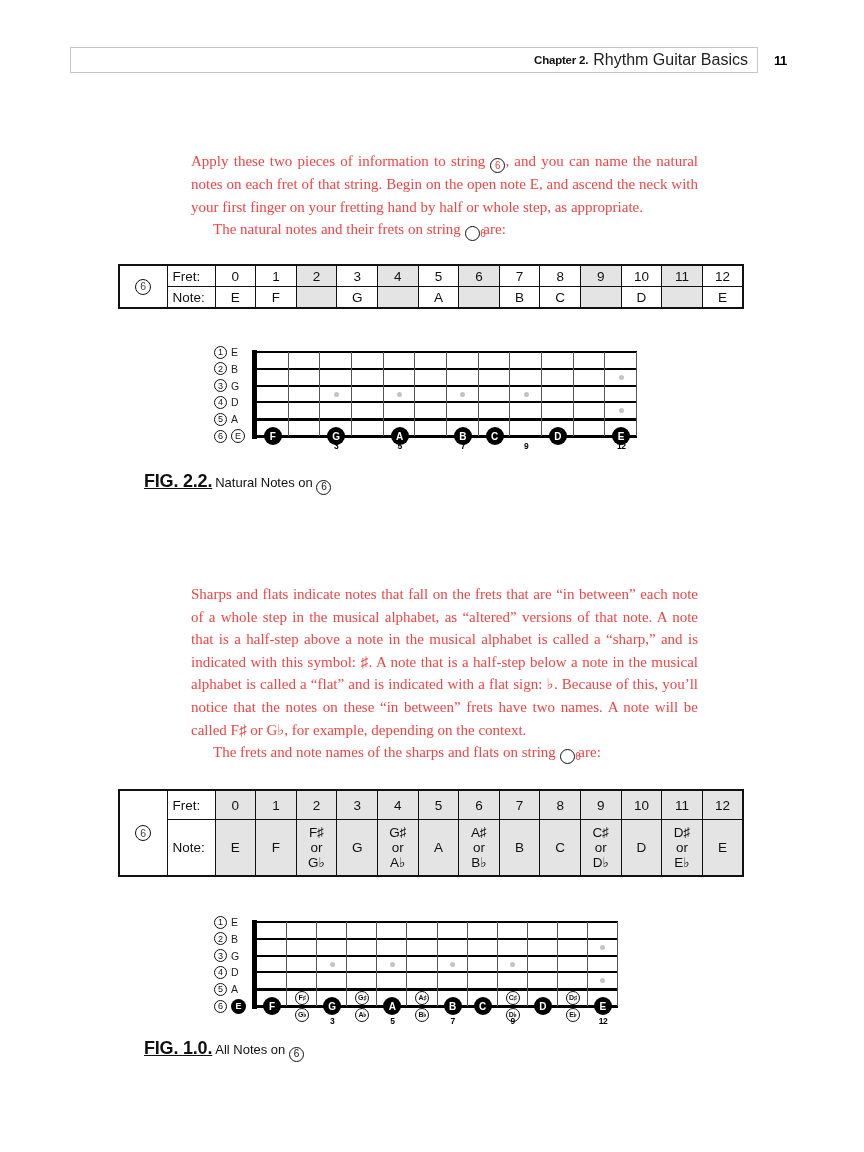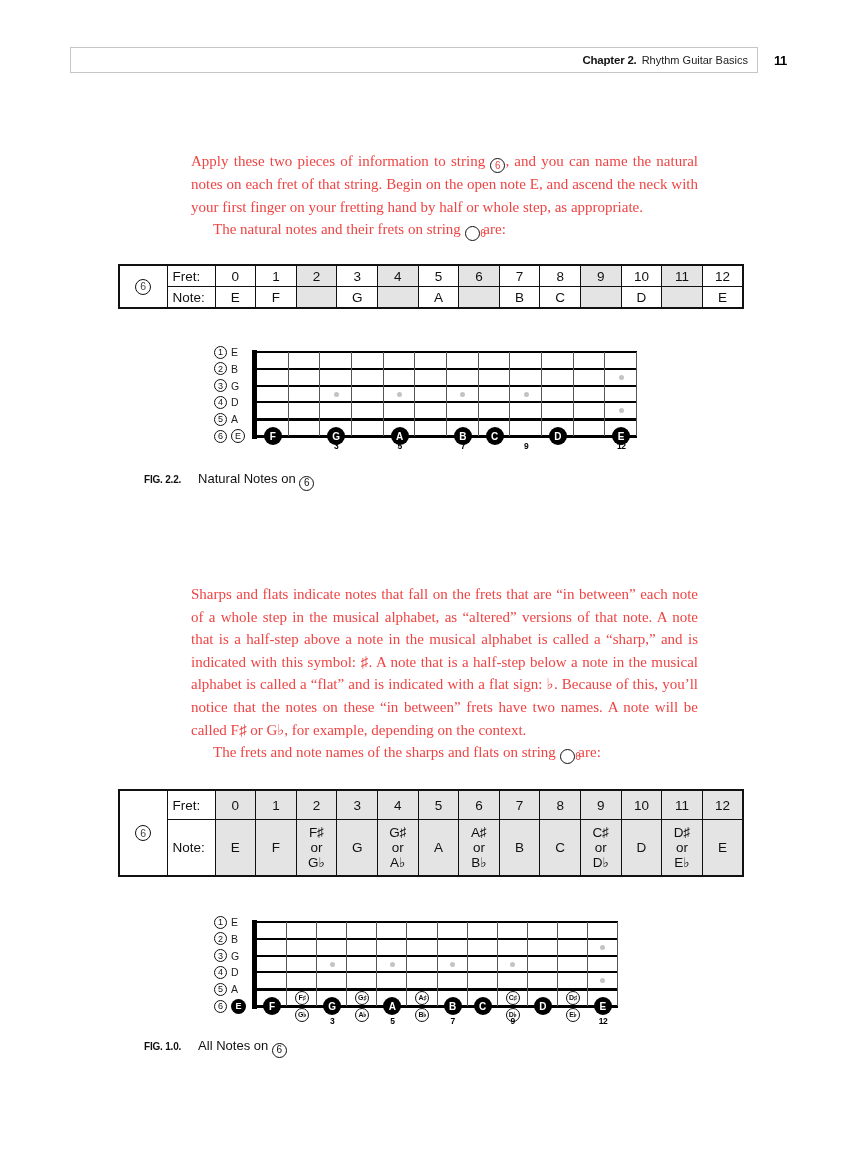--- a/index.html
+++ b/index.html
@@ -4,21 +4,21 @@
 <style>
   html,body{margin:0;padding:0;background:#ffffff;}
   .page{position:relative;width:864px;height:1152px;background:#fff;overflow:hidden;
         font-family:"Liberation Sans",sans-serif;color:#111;}
 
   
   .header-box{position:absolute;left:70px;top:47px;width:688px;height:26px;
     border:1px solid #c6c6c6;box-sizing:border-box;display:flex;align-items:center;
     justify-content:flex-end;gap:5px;padding-right:9px;}
   .chap-bold{font-weight:700;font-size:11.5px;letter-spacing:-0.2px;color:#141414;}
-  .chap-reg{font-size:11px;color:#222;}
+  .chap-reg{font-size:16px;color:#222;}
   .page-num{position:absolute;left:774px;top:53px;font-weight:700;font-size:13px;
     letter-spacing:-0.5px;color:#000;}
 
   
   .h1{position:absolute;margin:0;font-family:"Liberation Sans",sans-serif;font-weight:700;
       font-size:20.5px;letter-spacing:-0.2px;color:#000;white-space:nowrap;}
   .h1 .circ{width:20px;height:20px;border-width:2px;font-size:13px;margin-left:3px;vertical-align:-3px;}
   .h1-natural{left:144px;top:114px;}
   .h1-sharps{left:144px;top:544px;}
 
@@ -70,21 +70,21 @@
   .dg-acc{position:absolute;width:14px;height:14px;border-radius:50%;border:1.2px solid #111;
     box-sizing:border-box;background:#fff;display:flex;align-items:center;justify-content:center;
     font-size:7px;font-weight:700;letter-spacing:-0.3px;color:#111;}
   .dg-fnum{position:absolute;width:22px;text-align:center;font-size:8.5px;font-weight:700;
     letter-spacing:-0.5px;color:#000;}
 
   
   .caption{position:absolute;margin:0;font-family:"Liberation Sans",sans-serif;font-size:13px;color:#111;}
   .cap1{left:144px;top:471px;}
   .cap2{left:144px;top:1038px;}
-  .cap-bold{font-weight:700;font-size:10px;letter-spacing:-0.2px;margin-right:17px;}
+  .cap-bold{font-weight:700;font-size:18px;letter-spacing:-0.2px;margin-right:3px;text-decoration:underline;}
   .caption .circ{width:15px;height:15px;border-width:1.2px;font-size:10px;vertical-align:-3px;}
 </style>
 </head>
 <body>
 
 <div class="page">
 
   <div class="header-box">
     <span class="chap-bold">Chapter 2.</span>
     <span class="chap-reg">Rhythm Guitar Basics</span>

